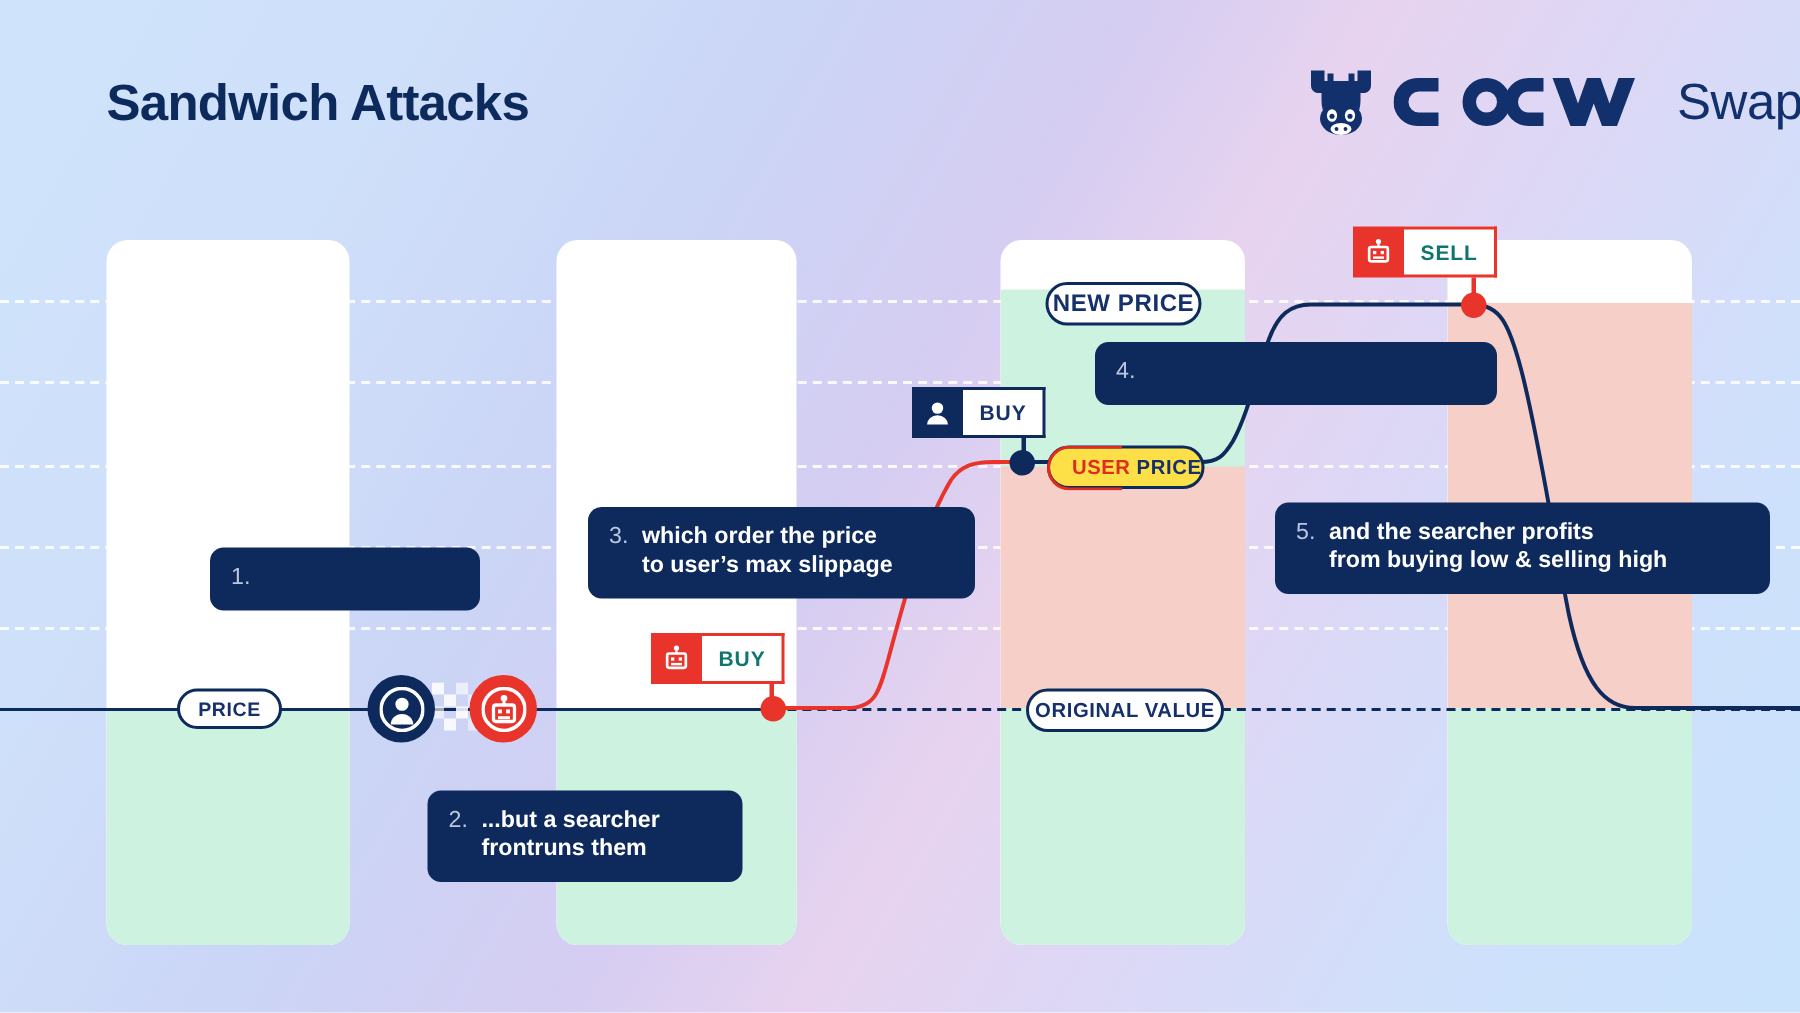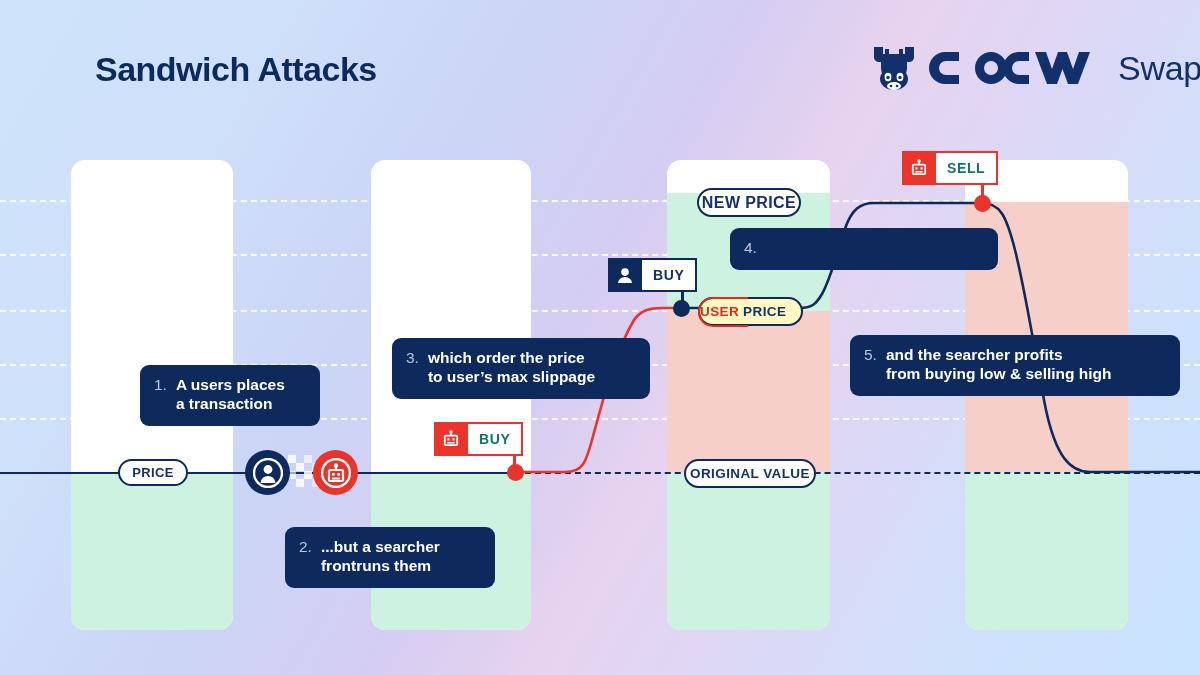--- a/index.html
+++ b/index.html
@@ -24,22 +24,22 @@
   
   .baseline{position:absolute;left:0;width:1200px;height:0;border-top:2px solid #0d2a5c;}
   .dashline{position:absolute;height:0;border-top:2.5px dashed #0d2a5c;}
 
   
   .pill{position:absolute;display:flex;align-items:center;justify-content:center;
     background:#ffffff;border:2.5px solid #0d2a5c;border-radius:999px;
     color:#15306b;font-weight:700;letter-spacing:.4px;
     box-sizing:border-box;white-space:nowrap;}
   .pill.split{border:none;background:transparent;padding:0;}
-  .pill.split .inner{display:flex;align-items:center;justify-content:flex-start;
-    width:100%;height:100%;background:#fef9c3;border-radius:999px;position:relative;box-sizing:border-box;
+  .pill.split .inner{display:flex;align-items:center;justify-content:flex-end;
+    width:100%;height:100%;background:#fde047;border-radius:999px;position:relative;box-sizing:border-box;
     border:2.5px solid #0d2a5c;}
   .pill.split .inner::before{content:"";position:absolute;left:-2.5px;top:-2.5px;bottom:-2.5px;width:50%;
     border:2.5px solid #e02b20;border-right:none;border-radius:999px 0 0 999px;box-sizing:border-box;}
   .redtxt{color:#e02b20;}
   .navytxt{color:#15306b;}
 
   
   .callout{position:absolute;background:#0e2a5c;color:#ffffff;border-radius:9px;
     display:flex;align-items:flex-start;box-sizing:border-box;
     padding:11px 16px 12px 14px;line-height:1.22;font-weight:700;}
@@ -64,21 +64,21 @@
   .circ.navy{background:#0e2a5c;}
   .circ.red{background:#e8342a;}
   .checker{position:absolute;}
 
   
   .dot{position:absolute;border-radius:50%;}
   .dot.red{background:#e8342a;}
   .dot.navy{background:#0e2a5c;}
 
   
-  .title{position:absolute;font-weight:700;color:#0d2a5c;letter-spacing:-.5px;margin-left:24px;}
+  .title{position:absolute;font-weight:700;color:#0d2a5c;letter-spacing:-.5px;}
   .vex{position:absolute;text-align:center;color:#e8342a;font-weight:700;
     font-size:13.5px;line-height:1.35;letter-spacing:.3px;white-space:pre-line;}
 
   
   .logo{position:absolute;display:flex;align-items:center;gap:9px;}
   .logo .word{font-size:34px;color:#12306c;font-weight:400;letter-spacing:-.3px;}
 
   svg{display:block;}
 </style>
 </head>
@@ -247,22 +247,20 @@
     </div>
     <div class="lbl">SELL</div>
   </div>
 
   <div class="dot red" style="left:507px;top:464px;width:17px;height:17px;"></div>
   <div class="dot navy" style="left:673px;top:300px;width:17px;height:17px;"></div>
   <div class="dot red" style="left:974px;top:195px;width:17px;height:17px;"></div>
 
   <div class="callout" style="left:140px;top:365px;width:180px;font-size:15.5px;">
     <span class="num">1.</span>
-    <span class="body">A users places
-a transaction</span>
   </div>
 
   <div class="callout" style="left:285px;top:527px;width:210px;font-size:15.5px;">
     <span class="num">2.</span>
     <span class="body">...but a searcher
 frontruns them</span>
   </div>
 
   <div class="callout" style="left:392px;top:338px;width:258px;font-size:15.5px;">
     <span class="num">3.</span>

